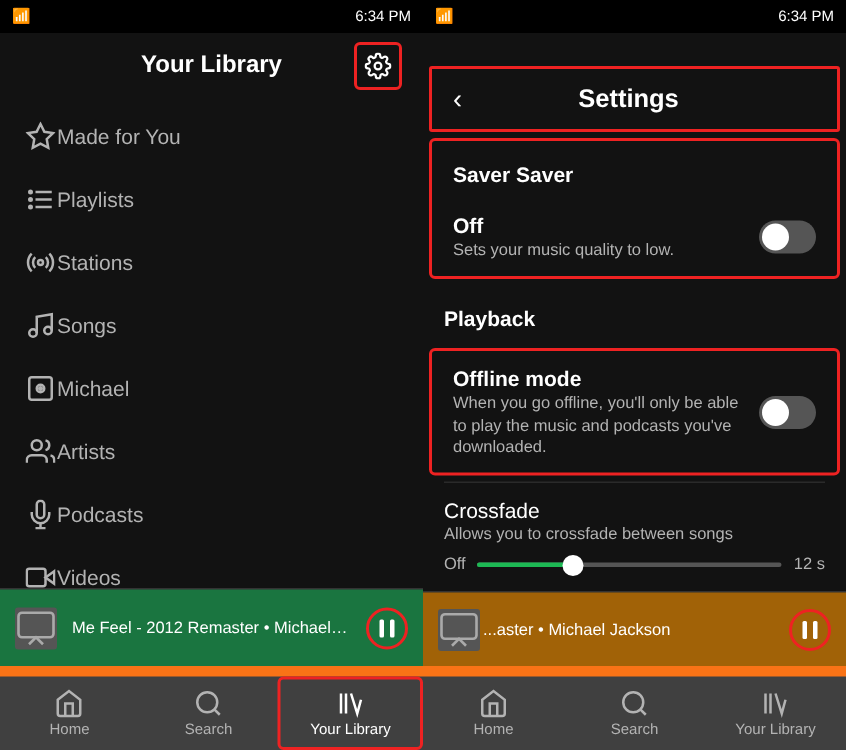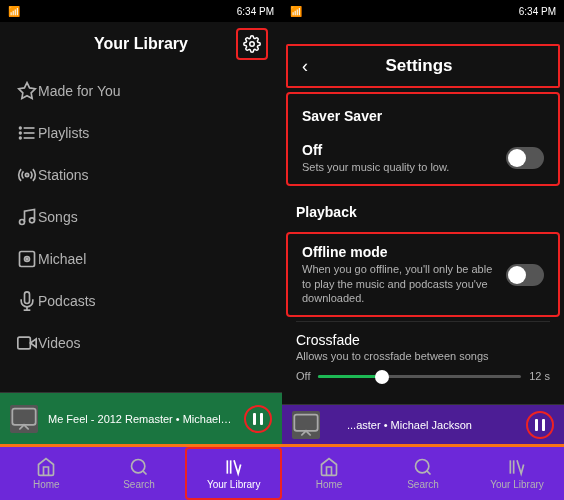--- a/index.html
+++ b/index.html
@@ -114,23 +114,23 @@
       border-radius: 50%;
       display: flex;
       align-items: center;
       justify-content: center;
       cursor: pointer;
       flex-shrink: 0;
     }
 
     .bottom-nav {
       height: 56px;
-      background: #6d28d9;
-      display: flex;
-      border-top: 3px solid #f97316;
+      background: #404040;
+      display: flex;
+      border-top: 7px solid #f97316;
     }
     .bottom-nav-item {
       flex: 1;
       display: flex;
       flex-direction: column;
       align-items: center;
       justify-content: center;
       gap: 2px;
       cursor: pointer;
       color: #b3b3b3;
@@ -286,26 +286,26 @@
       top: -5px;
       left: 28%;
     }
     .slider-value {
       font-size: 11px;
       color: #b3b3b3;
     }
 
     
     .right-now-playing-bar {
-      height: 40px;
-      background: #4c1d95;
+      height: 50px;
+      background: #a16207;
       display: flex;
       align-items: center;
       padding: 0 10px;
-      gap: 27px;
+      gap: 2px;
       border-top: 1px solid #333;
     }
 
     .divider {
       height: 1px;
       background: #2a2a2a;
       margin: 0 14px;
     }
 
     svg { display: block; }
@@ -384,20 +384,31 @@
       <div class="nav-icon">
         <svg width="20" height="20" viewBox="0 0 24 24" fill="none" stroke="#b3b3b3" stroke-width="2">
           <rect x="3" y="3" width="18" height="18" rx="2"></rect>
           <circle cx="12" cy="12" r="3"></circle>
           <circle cx="12" cy="12" r="1" fill="#b3b3b3"></circle>
         </svg>
       </div>
       <span>Michael</span>
     </div>
 
+    <div class="nav-item">
+      <div class="nav-icon">
+        <svg width="20" height="20" viewBox="0 0 24 24" fill="none" stroke="#b3b3b3" stroke-width="2">
+          <path d="M17 21v-2a4 4 0 0 0-4-4H5a4 4 0 0 0-4 4v2"></path>
+          <circle cx="9" cy="7" r="4"></circle>
+          <path d="M23 21v-2a4 4 0 0 0-3-3.87"></path>
+          <path d="M16 3.13a4 4 0 0 1 0 7.75"></path>
+        </svg>
+      </div>
+      <span>Artists</span>
+    </div>
 
     <div class="nav-item">
       <div class="nav-icon">
         <svg width="20" height="20" viewBox="0 0 24 24" fill="none" stroke="#b3b3b3" stroke-width="2">
           <path d="M12 1a3 3 0 0 0-3 3v8a3 3 0 0 0 6 0V4a3 3 0 0 0-3-3z"></path>
           <path d="M19 10v2a7 7 0 0 1-14 0v-2"></path>
           <line x1="12" y1="19" x2="12" y2="23"></line>
           <line x1="8" y1="23" x2="16" y2="23"></line>
         </svg>
       </div>

